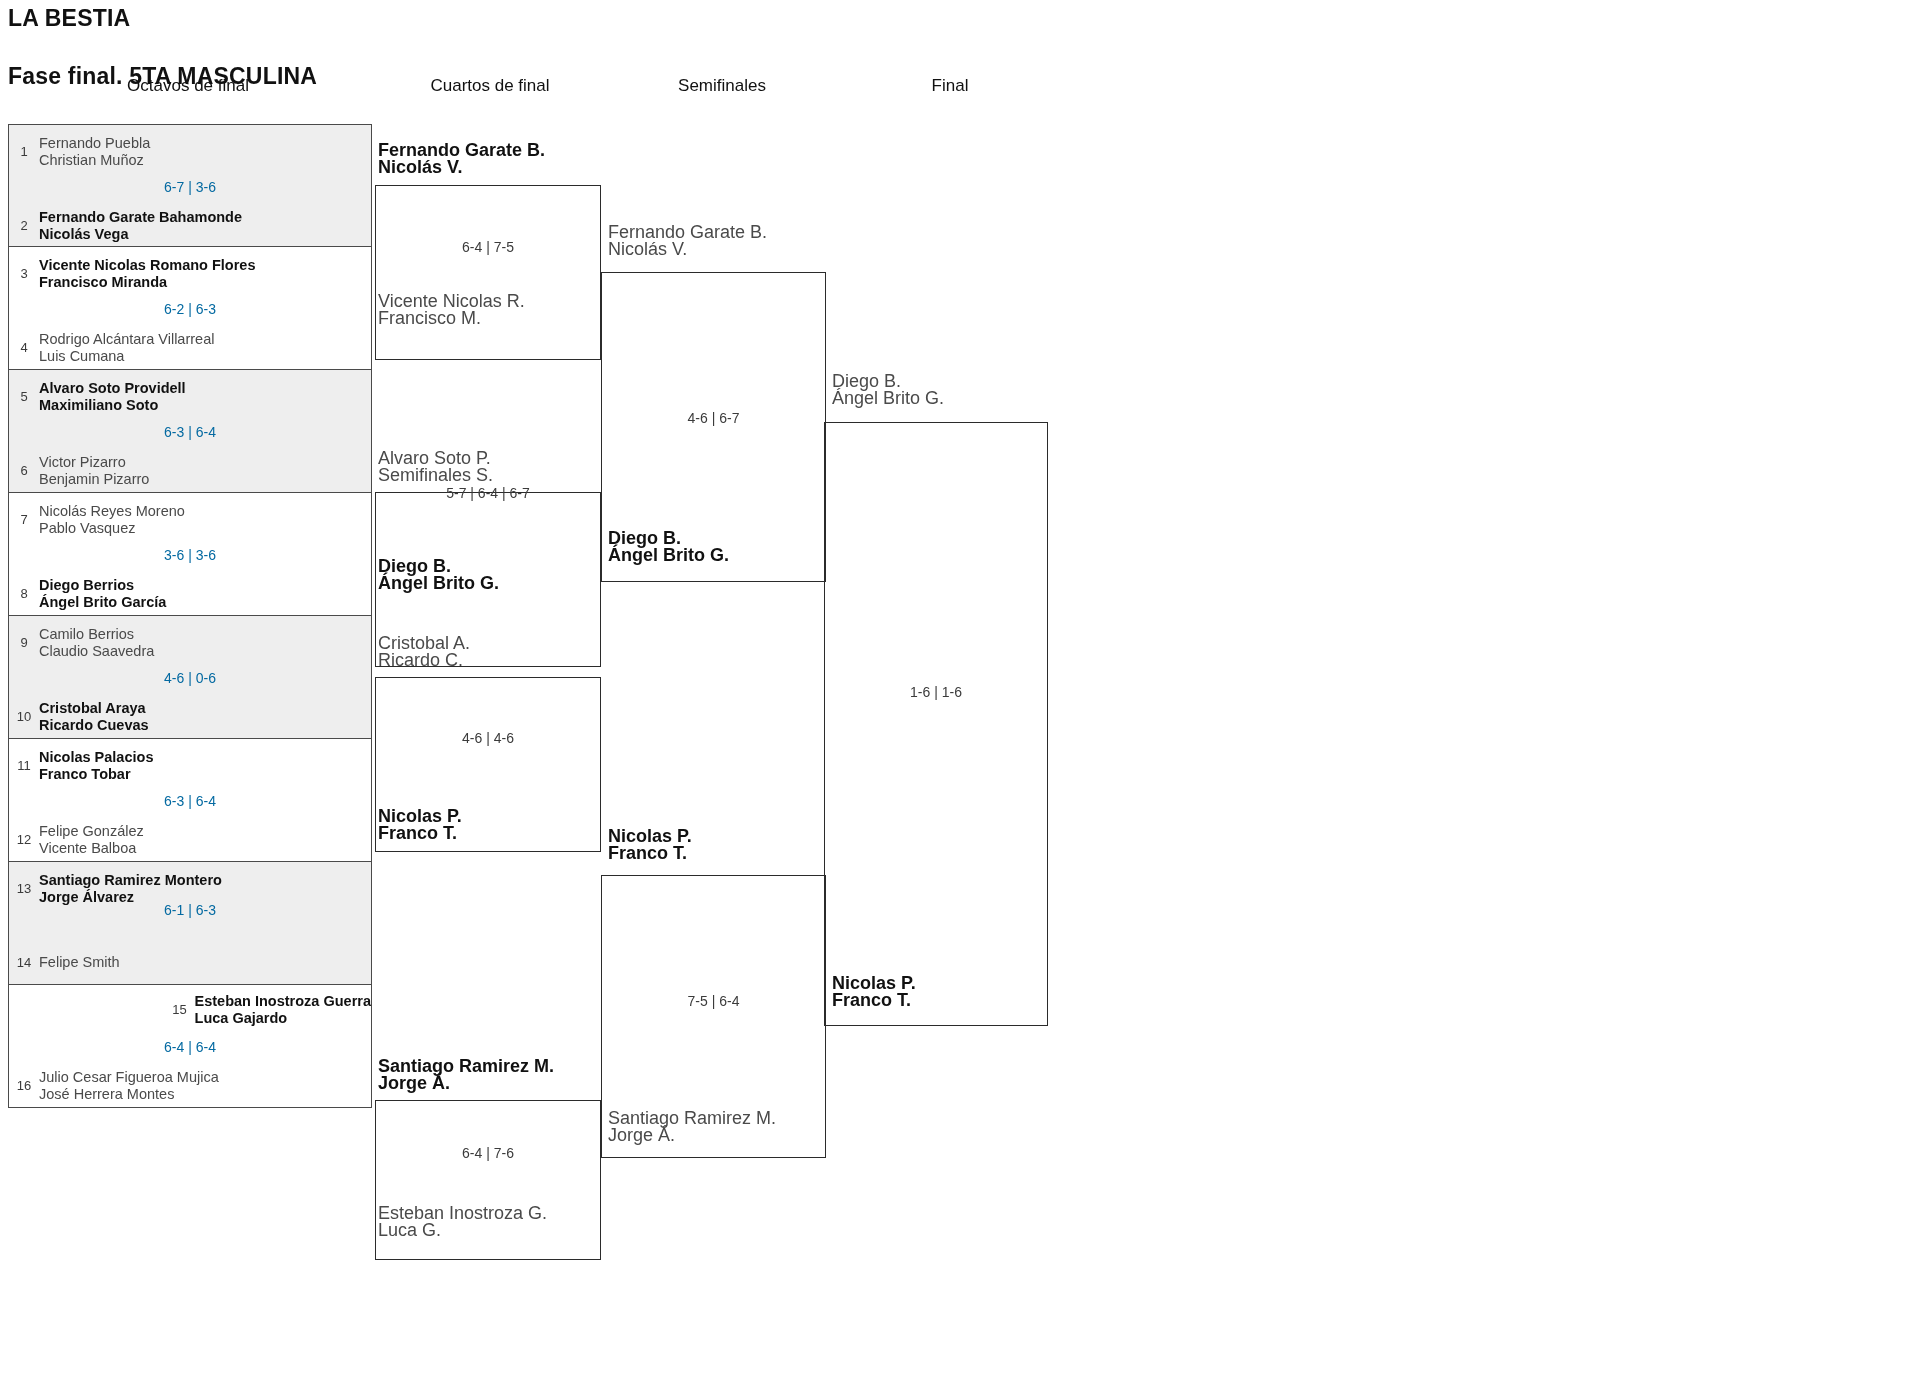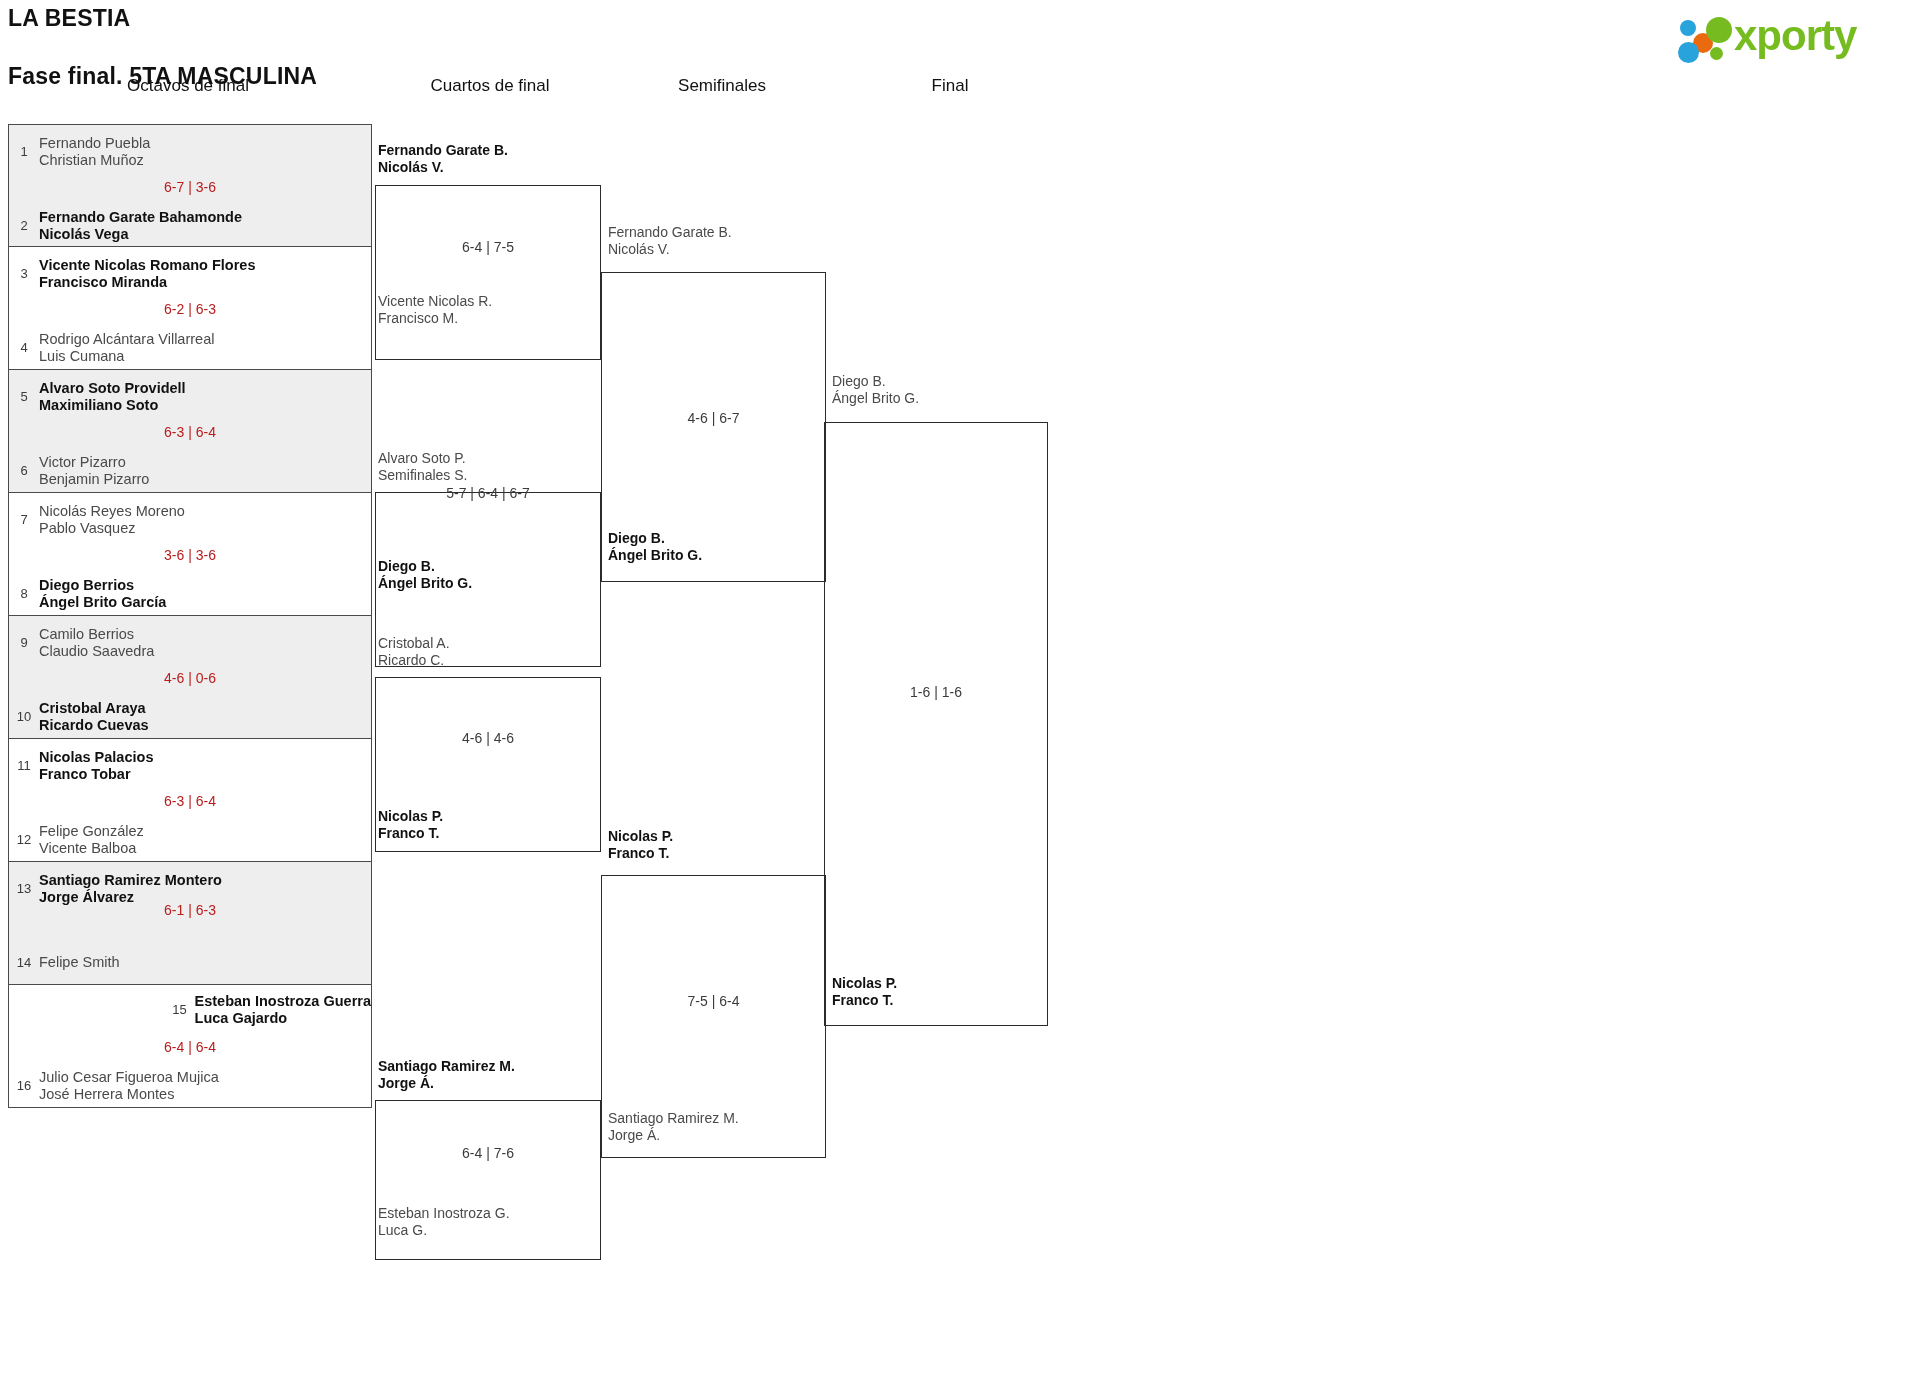--- a/index.html
+++ b/index.html
@@ -91,66 +91,56 @@
     color: #4a4a4a;
   }
   .seed-names.winner { font-weight: bold; color: #111; }
   .seed-names .n2 { display: block; }
 
   .r1-score {
     position: absolute;
     left: 0; width: 100%;
     text-align: center;
     font-size: 14px;
-    color: #b91c1c;
+    color: #0369a1;
   }
 
   
   .br-box {
     position: absolute;
     border: 1px solid #2b2b2b;
     border-right: 1px solid #2b2b2b;
   }
   .br-score {
     position: absolute;
     text-align: center;
     font-size: 14px;
     color: #3b3b3b;
     white-space: nowrap;
   }
   .br-name {
     position: absolute;
-    font-size: 14px;
+    font-size: 18px;
     line-height: 16.5px;
     color: #4a4a4a;
     white-space: nowrap;
   }
   .br-name.winner { font-weight: bold; color: #111; }
   .br-name .n2 { display: block; }
 </style>
 </head>
 <body>
 
 <div id="page">
 
   <div class="title-block">
     <div class="title-line1">LA BESTIA</div>
     <div class="title-line2">Fase final. 5TA MASCULINA</div>
   </div>
 
-  <div class="logo">
-    <div class="logo-dots">
-      <span class="dot d-blue-sm"></span>
-      <span class="dot d-orange"></span>
-      <span class="dot d-blue-lg"></span>
-      <span class="dot d-green-lg"></span>
-      <span class="dot d-green-sm"></span>
-    </div>
-    <div class="logo-text">xporty</div>
-  </div>
 
   <div class="round-head" style="left:58px;  width:260px;">Octavos de final</div>
   <div class="round-head" style="left:360px; width:260px;">Cuartos de final</div>
   <div class="round-head" style="left:592px; width:260px;">Semifinales</div>
   <div class="round-head" style="left:820px; width:260px;">Final</div>
 
   <div class="r1-box first shade" style="top:124px; height:123px;">
     <div class="seed-row" style="top:10px;">
       <span class="seed-num">1</span>
       <span class="seed-names">

